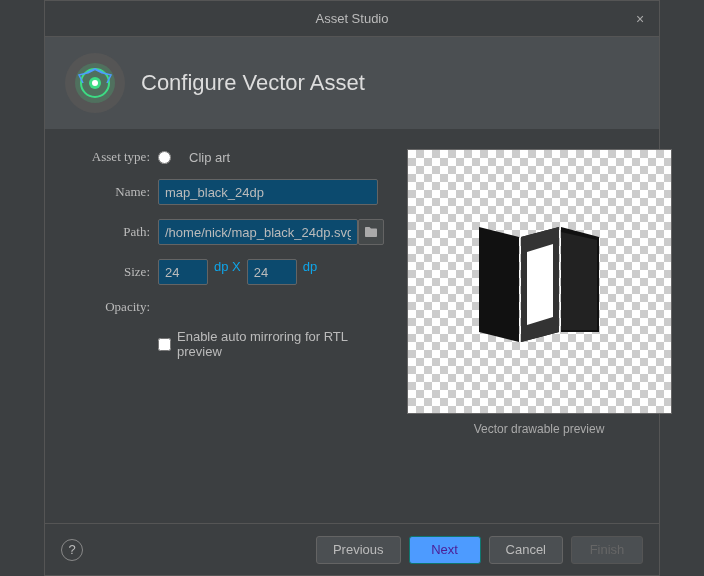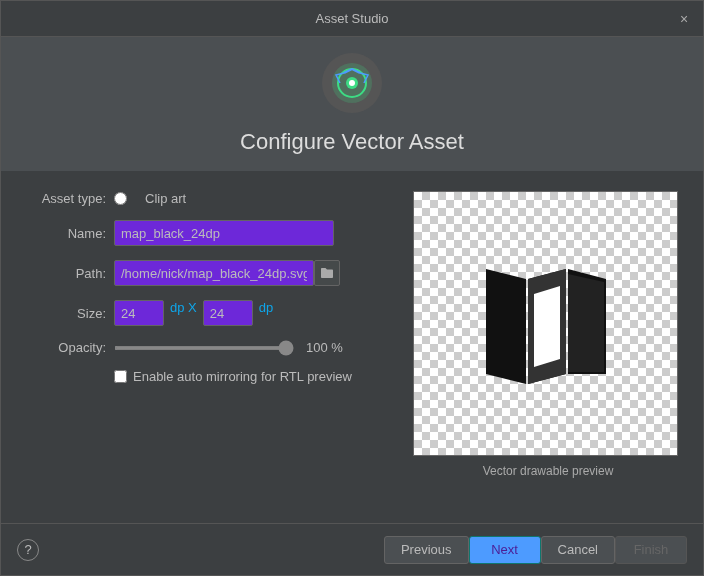--- a/index.html
+++ b/index.html
@@ -8,21 +8,21 @@
       display: flex;
       align-items: center;
       justify-content: center;
       width: 704px;
       height: 576px;
       font-family: -apple-system, BlinkMacSystemFont, 'Segoe UI', Arial, sans-serif;
       font-size: 13px;
       color: #bbbbbb;
     }
     .dialog {
-      width: 704px;
+      width: 616px;
       height: 576px;
       background: #3c3f41;
       border: 1px solid #555;
       display: flex;
       flex-direction: column;
     }
     .title-bar {
       background: #3c3f41;
       border-bottom: 1px solid #555;
       height: 36px;
@@ -50,21 +50,20 @@
       color: #aaa;
       font-size: 14px;
     }
     .header-section {
       background: #4b4f52;
       padding: 16px 20px;
       display: flex;
       align-items: center;
       gap: 16px;
       flex-shrink: 0;
-      flex-direction: column;
     }
     .header-icon {
       width: 60px;
       height: 60px;
       border-radius: 50%;
       background: #555;
       display: flex;
       align-items: center;
       justify-content: center;
       flex-shrink: 0;
@@ -90,20 +89,21 @@
       display: flex;
       align-items: center;
       gap: 8px;
     }
     .form-label {
       width: 85px;
       text-align: right;
       color: #bbbbbb;
       font-size: 13px;
       flex-shrink: 0;
+      font-family: Liberation Serif, serif;
     }
     .radio-group {
       display: flex;
       align-items: center;
       gap: 12px;
     }
     .radio-option {
       display: flex;
       align-items: center;
       gap: 18px;
@@ -113,21 +113,21 @@
       width: 13px;
       height: 13px;
       accent-color: #4d9bff;
       cursor: pointer;
     }
     .radio-label {
       color: #bbbbbb;
       font-size: 13px;
     }
     .text-input {
-      background: #6d28d9;
+      background: #0c4a6e;
       border: 1px solid #646464;
       border-radius: 2px;
       color: #bbbbbb;
       font-size: 13px;
       padding: 3px 6px;
       height: 26px;
       outline: none;
     }
     .name-input {
       width: 220px;
@@ -194,20 +194,21 @@
       cursor: pointer;
     }
     .checkbox-label {
       color: #bbbbbb;
       font-size: 13px;
     }
     .preview-section {
       width: 270px;
       display: flex;
       flex-direction: column;
+      align-items: center;
       gap: 8px;
       flex-shrink: 0;
     }
     .preview-canvas {
       width: 265px;
       height: 265px;
       background-image:
         linear-gradient(45deg, #ccc 25%, transparent 25%),
         linear-gradient(-45deg, #ccc 25%, transparent 25%),
         linear-gradient(45deg, transparent 75%, #ccc 75%),
@@ -247,20 +248,21 @@
       background: transparent;
       color: #bbbbbb;
       font-size: 13px;
       cursor: pointer;
       display: flex;
       align-items: center;
       justify-content: center;
     }
     .footer-buttons {
       display: flex;
+      gap: 8px;
       align-items: center;
       margin-left: 41px;
     }
     .btn {
       height: 28px;
       padding: 0 16px;
       border-radius: 3px;
       font-size: 13px;
       cursor: pointer;
       display: flex;
@@ -357,24 +359,20 @@
         <div class="size-row">
           <input type="text" class="text-input size-input" value="24" style="">
           <span class="size-unit">dp  X</span>
           <input type="text" class="text-input size-input" value="24" style="">
           <span class="size-unit">dp</span>
         </div>
       </div>
 
       <div class="form-row">
         <span class="form-label">Opacity:</span>
-        <div class="opacity-row">
-          <input type="range" min="0" max="100" value="100" class="opacity-slider" style="">
-          <span class="opacity-value">100 %</span>
-        </div>
       </div>
 
       <div class="checkbox-row">
         <input type="checkbox" class="checkbox-input" style="">
         <span class="checkbox-label">Enable auto mirroring for RTL preview</span>
       </div>
     </div>
 
     <div class="preview-section">
       <div class="preview-canvas">

